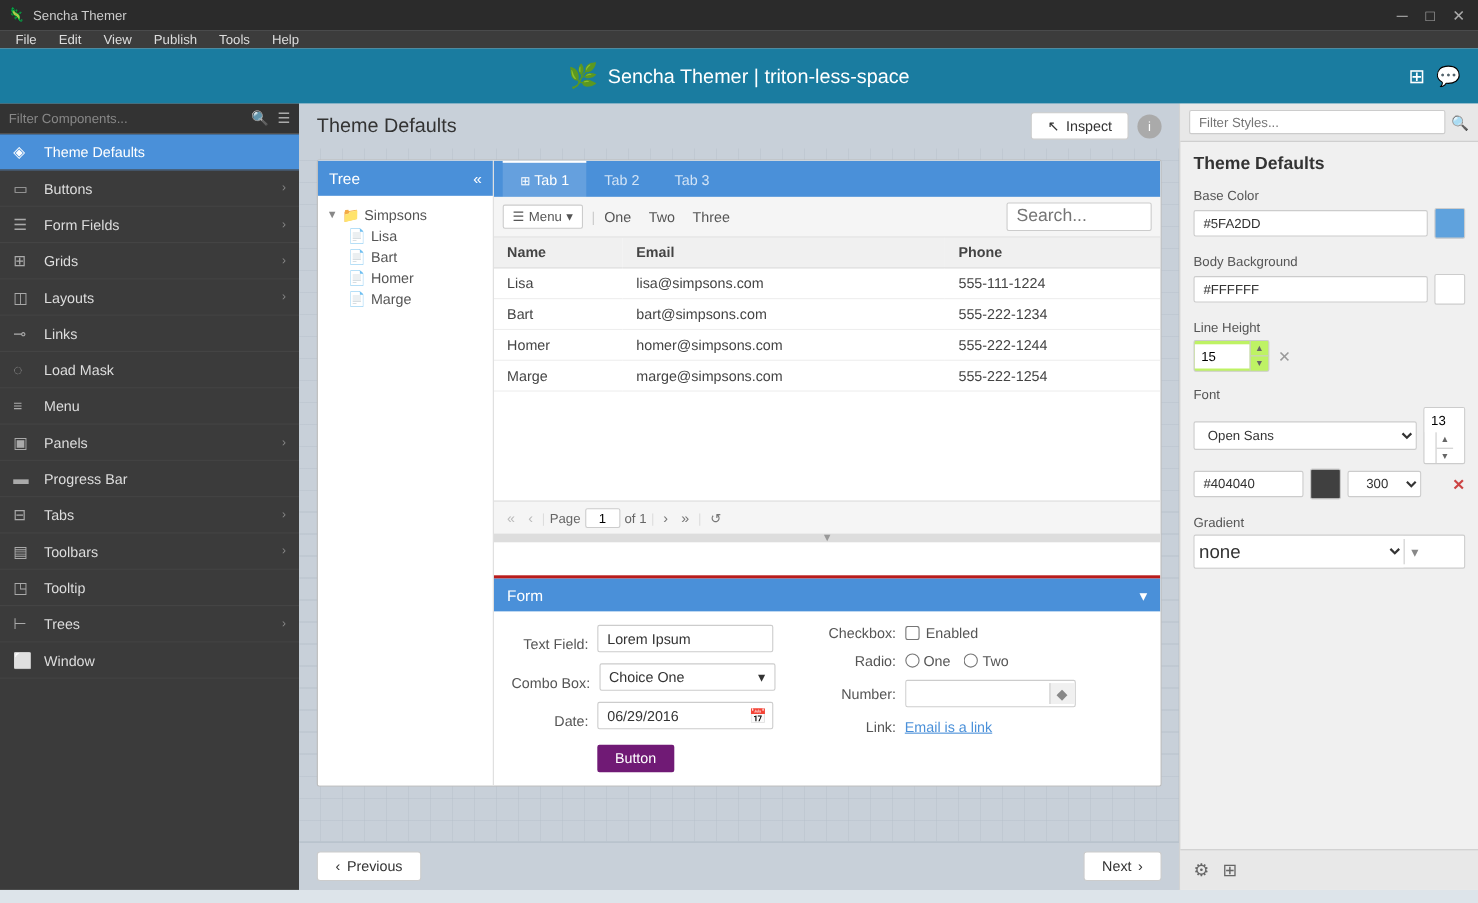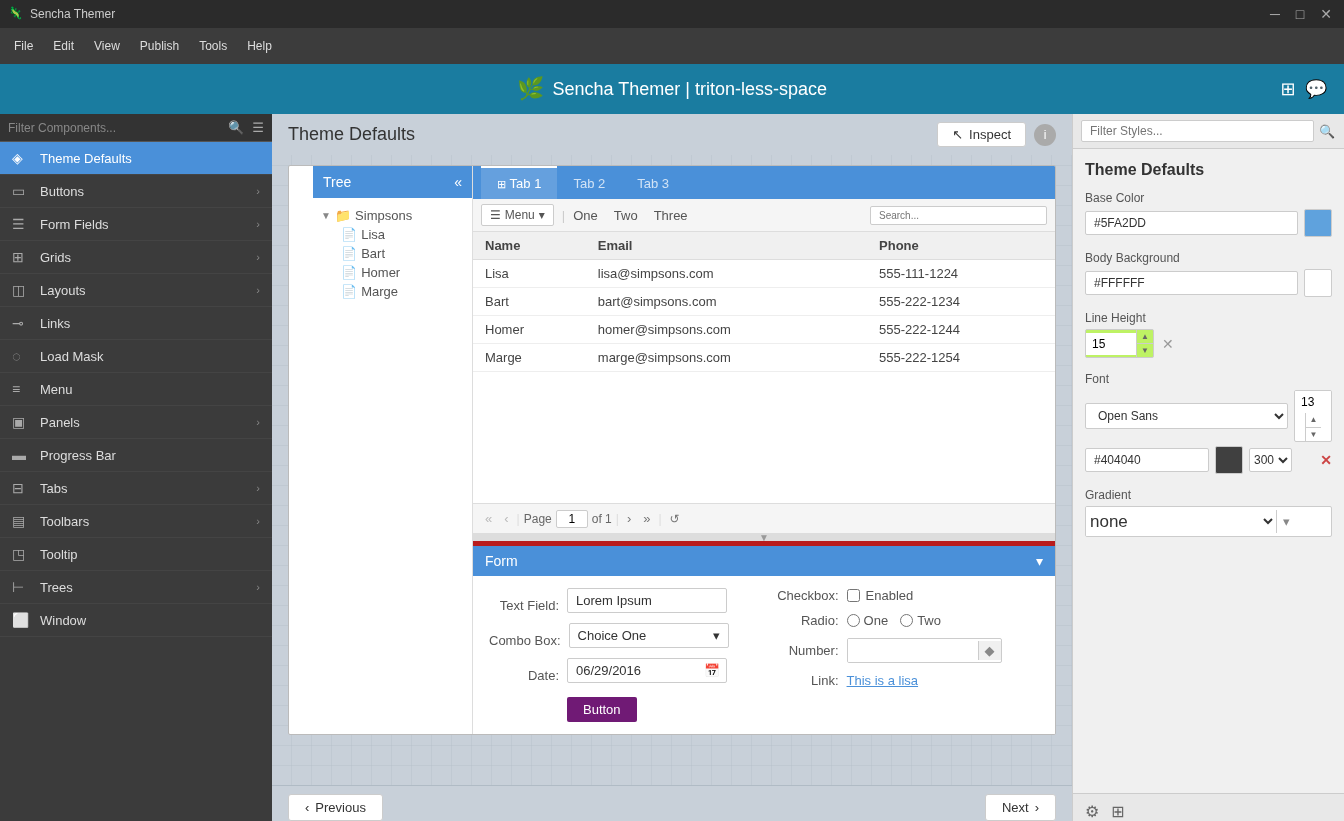--- a/index.html
+++ b/index.html
@@ -17,21 +17,21 @@
       user-select: none;
     }
     .title-bar .app-icon { width: 16px; height: 16px; margin-right: 6px; }
     .title-bar .title-text { flex: 1; }
     .title-bar .win-controls { display: flex; gap: 8px; }
     .win-controls span { color: #aaa; cursor: pointer; font-size: 14px; padding: 0 4px; }
 
     
     .menu-bar {
       background: #3c3c3c;
-      height: 36px;
+      height: 16px;
       display: flex;
       align-items: center;
       padding: 0 6px;
       gap: 4px;
     }
     .menu-bar .menu-item {
       color: #ddd;
       font-size: 12px;
       padding: 2px 8px;
       cursor: pointer;
@@ -151,21 +151,20 @@
     }
 
     
     .demo-panel {
       background: white;
       border: 1px solid #bbb;
       border-radius: 2px;
       display: flex;
       overflow: hidden;
       height: 570px;
-      padding-left: 24px;
     }
 
     
     .tree-panel {
       width: 160px;
       background: white;
       border-right: 1px solid #ddd;
       display: flex;
       flex-direction: column;
     }
@@ -239,22 +238,22 @@
       color: #555;
     }
     .toolbar-sep { color: #ccc; }
     .toolbar-menu-items { display: flex; gap: 16px; font-size: 13px; color: #555; }
     .toolbar-menu-items span { cursor: pointer; }
     .toolbar-search {
       margin-left: auto;
       border: 1px solid #ccc;
       border-radius: 2px;
       padding: 3px 8px;
-      font-size: 10px;
-      width: 177px;
+      font-size: 16px;
+      width: 132px;
       color: #888;
     }
 
     
     .grid-table { width: 100%; border-collapse: collapse; font-size: 13px; }
     .grid-table th {
       background: #f0f0f0;
       border-bottom: 1px solid #ddd;
       padding: 6px 12px;
       text-align: left;
@@ -291,21 +290,21 @@
       width: 32px;
       text-align: center;
       border: 1px solid #ccc;
       border-radius: 2px;
       padding: 1px 4px;
       font-size: 12px;
     }
     .pager-refresh { margin-left: 4px; cursor: pointer; color: #777; }
 
     
-    .form-panel { border-top: 5px solid #b91c1c; }
+    .form-panel { border-top: 3px solid #b91c1c; margin-top: 30px; }
     .form-header {
       background: #4a90d9;
       color: white;
       padding: 7px 12px;
       font-size: 14px;
       display: flex;
       align-items: center;
       justify-content: space-between;
     }
     .form-body { padding: 12px 16px; display: flex; gap: 40px; background: white; }
@@ -756,21 +755,21 @@
                 </div>
                 <div class="form-right-row">
                   <span class="form-right-label">Number:</span>
                   <div class="number-wrap">
                     <input type="text" style="border: none; width: 130px; padding: 4px 8px; font-size: 13px; outline: none;">
                     <span class="number-spinner">◆</span>
                   </div>
                 </div>
                 <div class="form-right-row">
                   <span class="form-right-label">Link:</span>
-                  <span class="link-wrap">This is a lisa</span>
+                  <span class="link-wrap">Email is a link</span>
                 </div>
               </div>
             </div>
           </div>
 
         </div>
       </div>
     </div>
 
     <div class="bottom-nav">
@@ -831,23 +830,23 @@
           </select>
           <div class="font-size-row">
             <input type="text" value="13" style="">
             <div class="spinner-btns">
               <span>▲</span>
               <span>▼</span>
             </div>
           </div>
         </div>
         <div class="font-color-row">
-          <input class="style-input" type="text" style="flex: 0 0 auto; width: 124px;" value="#404040">
+          <input class="style-input" type="text" style="flex: 0 0 auto; width: 100px;" value="#404040">
           <div class="color-swatch" style="background:#404040;"></div>
-          <select style="border:1px solid #ccc;border-radius:2px;padding:3px 0;font-size:12px;background:white;color:#333;">
+          <select style="border:1px solid #ccc;border-radius:2px;padding:3px 12px;font-size:12px;background:white;color:#333;">
             <option>300</option>
           </select>
           <span class="remove-btn" style="font-size:14px;color:#cc4444;">✕</span>
         </div>
       </div>
 
       <div class="style-row">
         <div class="style-label">Gradient</div>
         <div class="gradient-row">
           <select style="border:none;padding:4px 0;font-size:17px;width:190px;outline:none;background:white;color:#333;">

